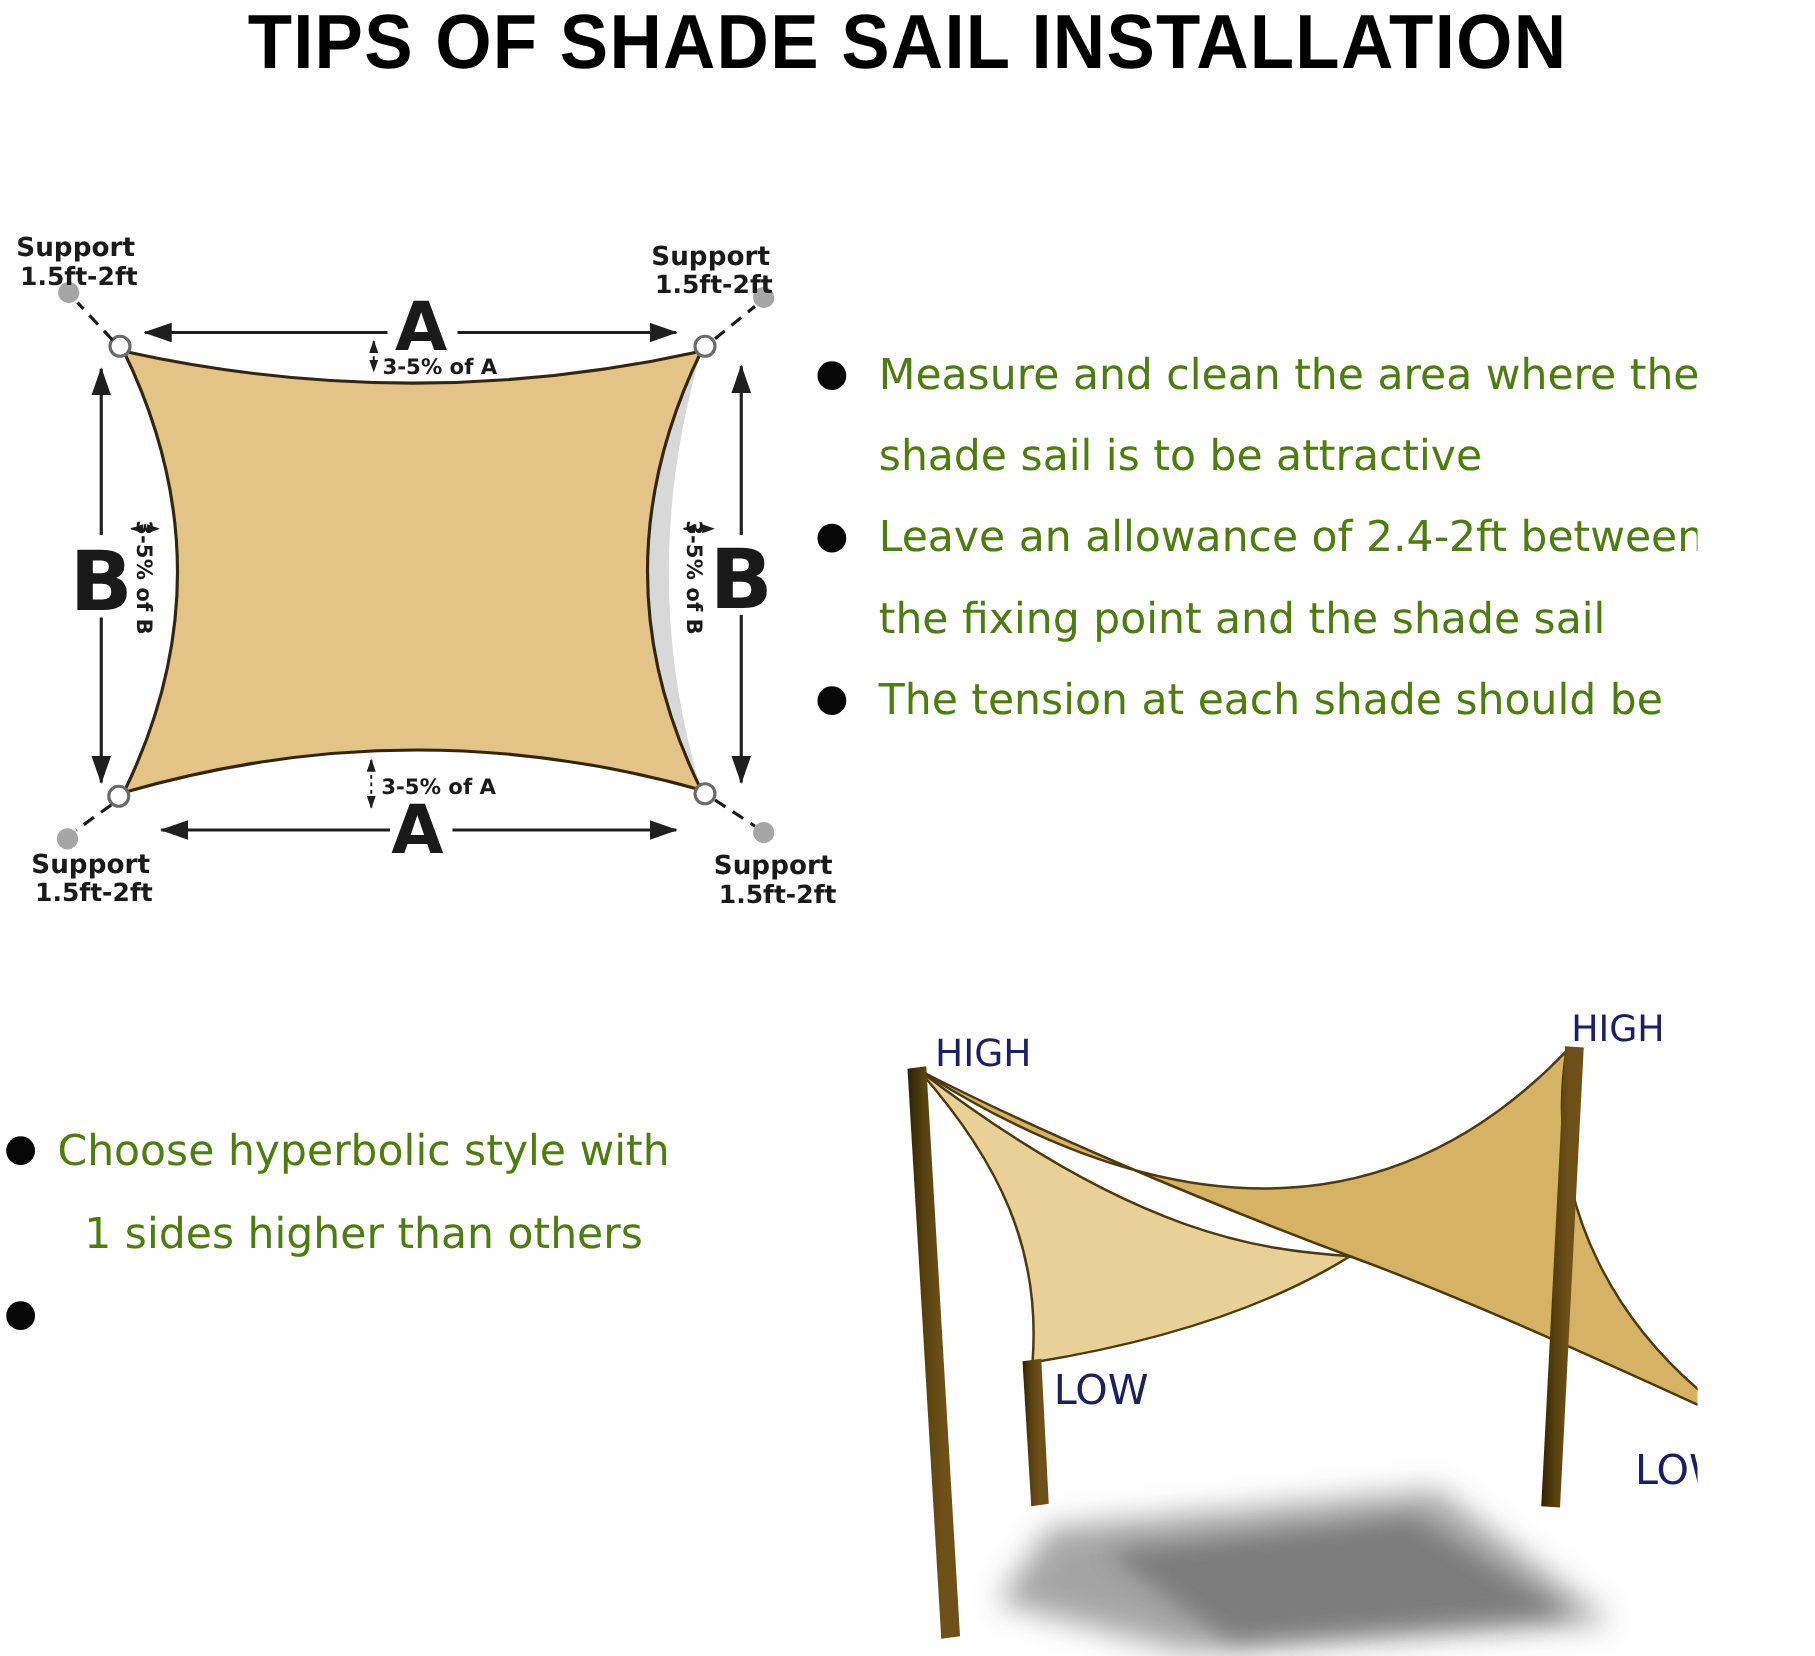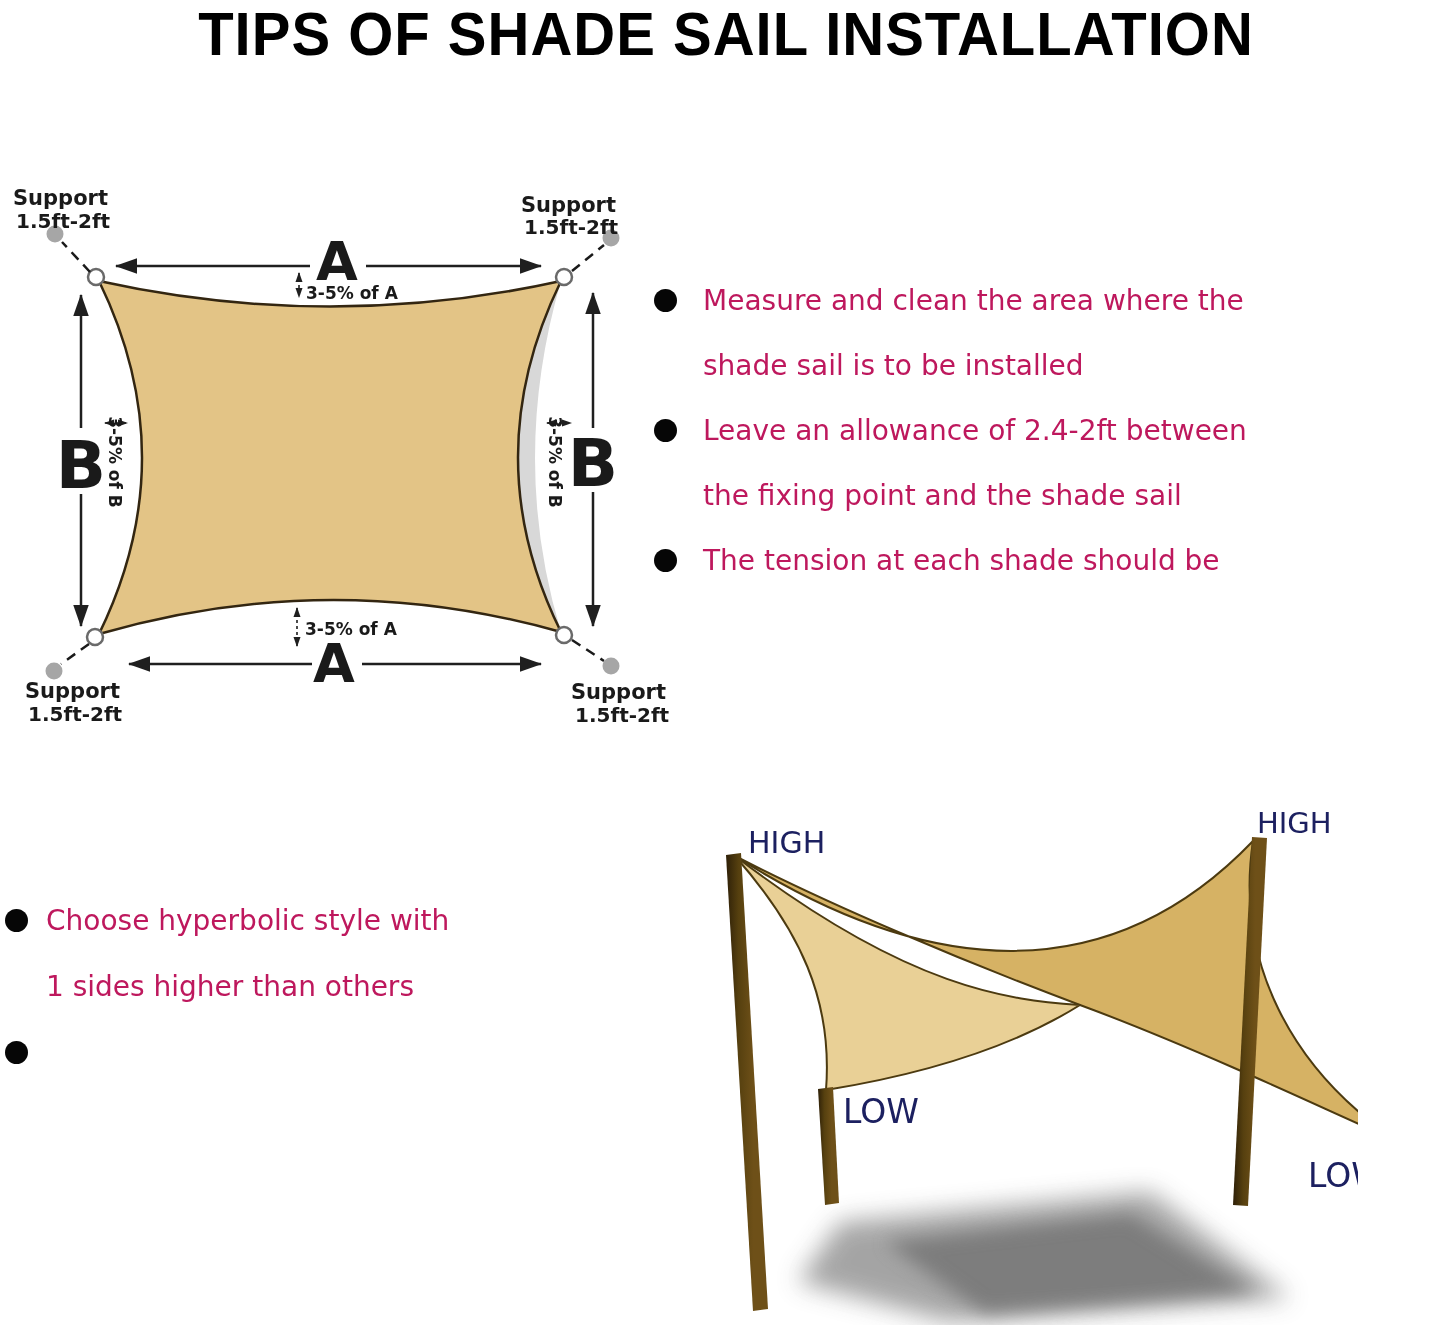--- a/index.html
+++ b/index.html
@@ -4,30 +4,30 @@
 <style>
   html,body{margin:0;padding:0;background:#fff;}
   .page{position:relative;width:1358px;height:1325px;background:#ffffff;overflow:hidden;
         font-family:"DejaVu Sans",sans-serif;color:#141414;}
   .title{position:absolute;left:0;top:-2px;width:1452px;text-align:center;
          font-family:"Liberation Sans",sans-serif;font-weight:700;font-size:58px;
          letter-spacing:1px;color:#000;transform:scaleY(1.06);transform-origin:top center;
          white-space:nowrap;}
   .diagram-svg{position:absolute;left:0;top:0;}
   .illu-svg{position:absolute;left:700px;top:790px;}
-  .tips{position:absolute;font-size:28px;color:#be185d;}
+  .tips{position:absolute;font-size:34px;color:#4d7c0f;}
   .tips .item{display:flex;align-items:flex-start;}
   .bullet{flex:0 0 auto;width:23px;height:23px;border-radius:50%;background:#060606;margin-top:21px;}
   .line{white-space:nowrap;}
   .tips-right{left:654px;top:268px;}
   .tips-right .line{line-height:65px;}
   .tips-right .lines{margin-left:26px;}
   .tips-left{left:5px;top:888px;}
   .tips-left .line{line-height:66px;}
-  .tips-left .lines{margin-left:18px;}
+  .tips-left .lines{margin-left:18px;text-align:center;}
   .svg-bold{font-family:"DejaVu Sans",sans-serif;font-weight:bold;fill:#1a1a1a;}
   .svg-navy{font-family:"DejaVu Sans",sans-serif;fill:#1c2060;}
 </style>
 </head>
 <body>
 
 <div class="page">
 
   <div class="title">TIPS OF SHADE SAIL INSTALLATION</div>
 
@@ -115,21 +115,21 @@
       <text class="svg-bold" x="571" y="699" font-size="21">Support</text>
       <text class="svg-bold" x="575" y="722" font-size="20">1.5ft-2ft</text>
     </g>
   </svg>
 
   <div class="tips tips-right">
     <div class="item">
       <span class="bullet"></span>
       <div class="lines">
         <div class="line">Measure and clean the area where the</div>
-        <div class="line">shade sail is to be installed</div>
+        <div class="line">shade sail is to be attractive</div>
       </div>
     </div>
     <div class="item">
       <span class="bullet"></span>
       <div class="lines">
         <div class="line">Leave an allowance of 2.4-2ft between</div>
         <div class="line">the fixing point and the shade sail</div>
       </div>
     </div>
     <div class="item">

